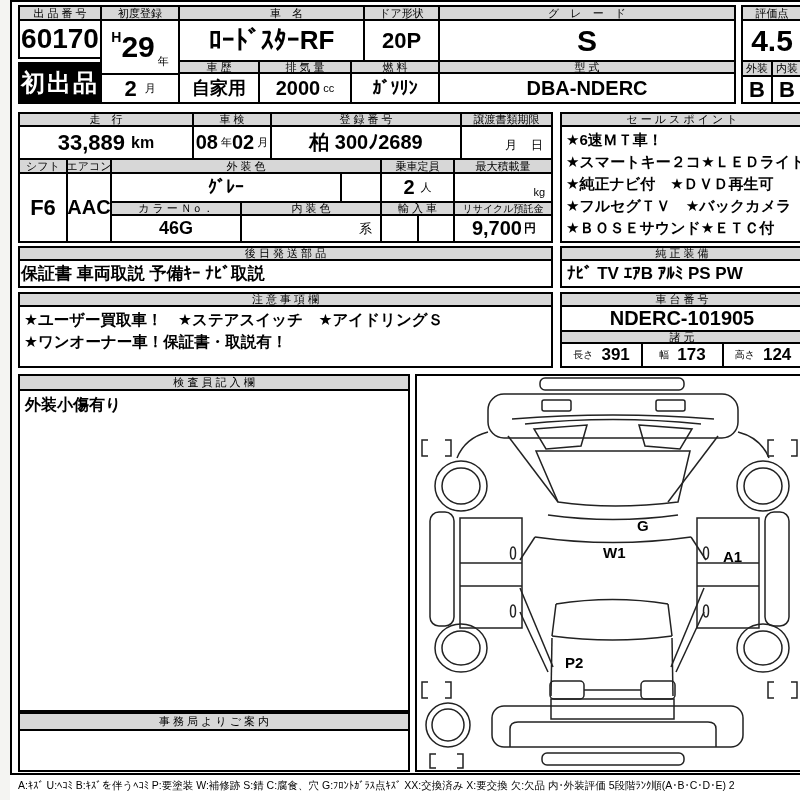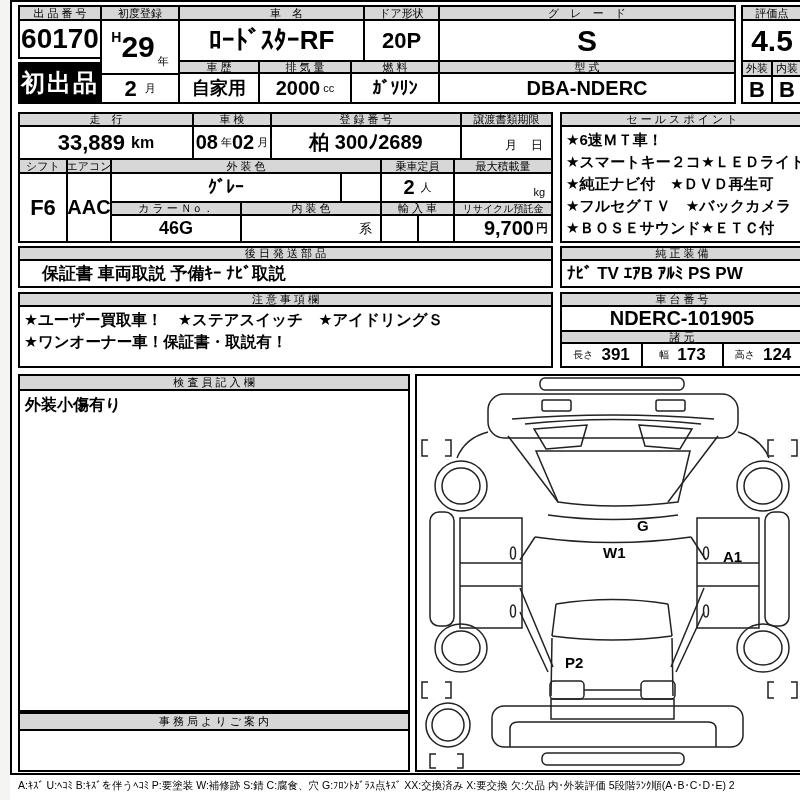--- a/index.html
+++ b/index.html
@@ -192,42 +192,42 @@
       <span>系</span>
     </div>
   <div class="cell hdr" style="left:370px;top:201px;width:75px;height:15px;">
       <span>輸 入 車</span>
     </div>
   <div class="cell" style="left:370px;top:214px;width:39px;height:29px;"></div>
   <div class="cell" style="left:407px;top:214px;width:38px;height:29px;"></div>
   <div class="cell hdr" style="left:443px;top:201px;width:100px;height:15px;font-size:10px;">
       <span>リサイクル預託金</span>
     </div>
-  <div class="cell val right big20" style="left:443px;top:214px;width:100px;height:29px;padding-right:3px;">
+  <div class="cell val right big20" style="left:443px;top:214px;width:100px;height:29px;padding-right:15px;">
       <span>9,700</span>
       <span class="unit-b">円</span>
     </div>
 
   <div class="cell hdr" style="left:550px;top:112px;width:244px;height:15px;">
       <span>セ ー ル ス ポ イ ン ト</span>
     </div>
   <div class="cell" style="left:550px;top:125px;width:244px;height:118px;">
     <div class="lines" style="font-size:15px;line-height:22px;padding:2px 4px;">
       <div>★6速ＭＴ車！</div>
       <div>★スマートキー２コ★ＬＥＤライト</div>
       <div>★純正ナビ付　★ＤＶＤ再生可</div>
       <div>★フルセグＴＶ　★バックカメラ</div>
       <div>★ＢＯＳＥサウンド★ＥＴＣ付</div>
     </div>
   </div>
 
   <div class="cell hdr" style="left:8px;top:246px;width:535px;height:15px;">
       <span>後 日 発 送 部 品</span>
     </div>
-  <div class="cell val left big17" style="left:8px;top:259px;width:535px;height:29px;padding-left:22px;">
+  <div class="cell val left big17" style="left:8px;top:259px;width:535px;height:29px;padding-left:1px;">
       <span>保証書 車両取説 予備ｷｰ ﾅﾋﾞ取説</span>
     </div>
   <div class="cell hdr" style="left:550px;top:246px;width:244px;height:15px;">
       <span>純 正 装 備</span>
     </div>
   <div class="cell val left big17" style="left:550px;top:259px;width:244px;height:29px;padding-left:5px;">
       <span>ﾅﾋﾞ TV ｴｱB ｱﾙﾐ PS PW</span>
     </div>
 
   <div class="cell hdr" style="left:8px;top:292px;width:535px;height:15px;">

